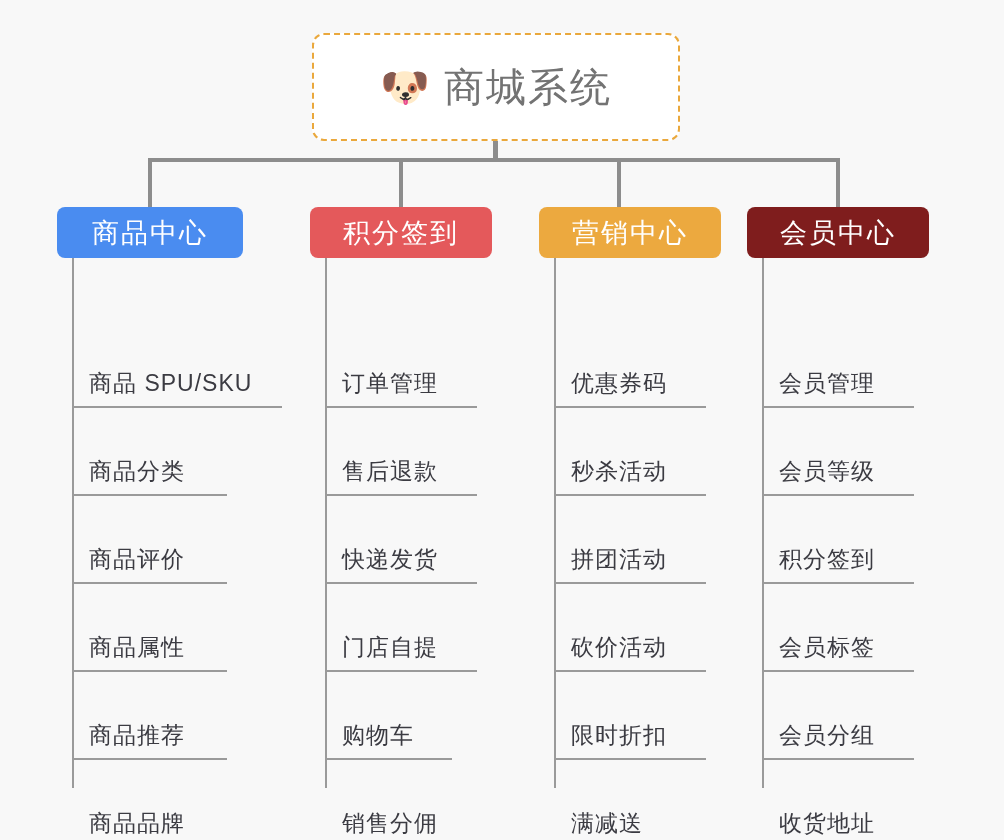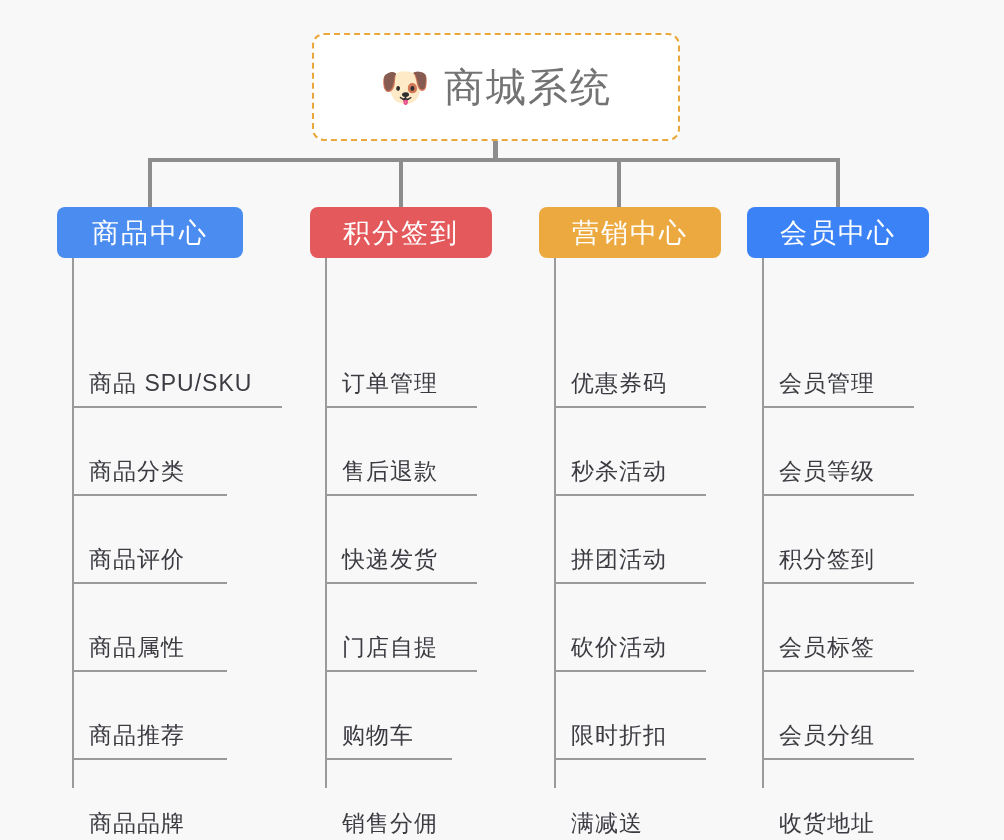--- a/index.html
+++ b/index.html
@@ -176,21 +176,21 @@
       <div class="leaf" style="top:412px; width:152px;"></div>
       <div class="leaf-label" style="top:374px;">砍价活动</div>
       <div class="leaf" style="top:500px; width:152px;"></div>
       <div class="leaf-label" style="top:462px;">限时折扣</div>
 
       <div class="leaf-label" style="top:550px;">满减送</div>
     </div>
   </div>
 
   <div class="column" style="left:747px; width:182px;">
-    <div class="cat-box" style="width:182px; background:#3b82f6;">
+    <div class="cat-box" style="width:182px; background:#7f1d1d;">
       <span>会员中心</span>
     </div>
     <div class="children">
       <div class="spine" style="height:530px;"></div>
       <div class="leaf" style="top:148px; width:152px;"></div>
       <div class="leaf-label" style="top:110px;">会员管理</div>
       <div class="leaf" style="top:236px; width:152px;"></div>
       <div class="leaf-label" style="top:198px;">会员等级</div>
       <div class="leaf" style="top:324px; width:152px;"></div>
       <div class="leaf-label" style="top:286px;">积分签到</div>

